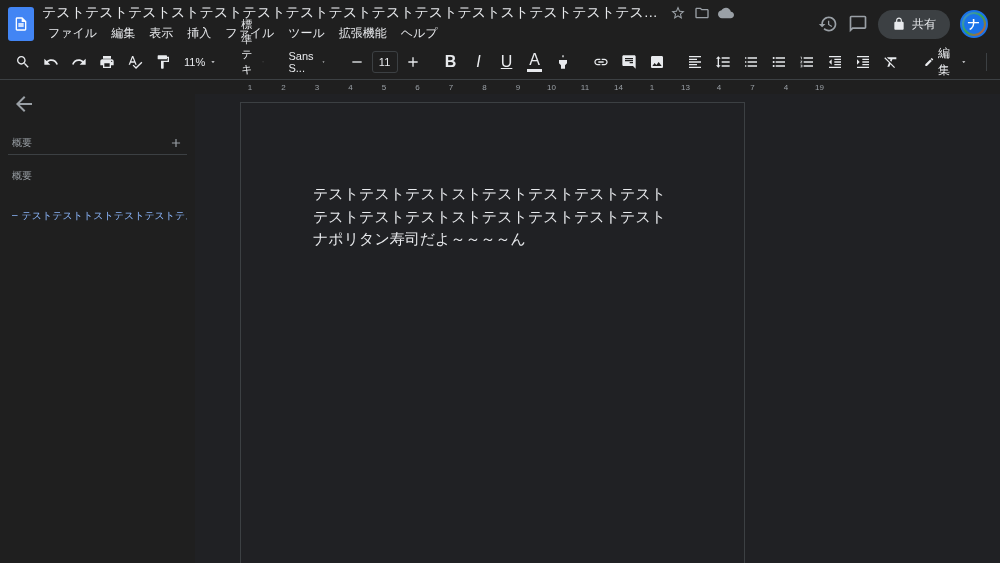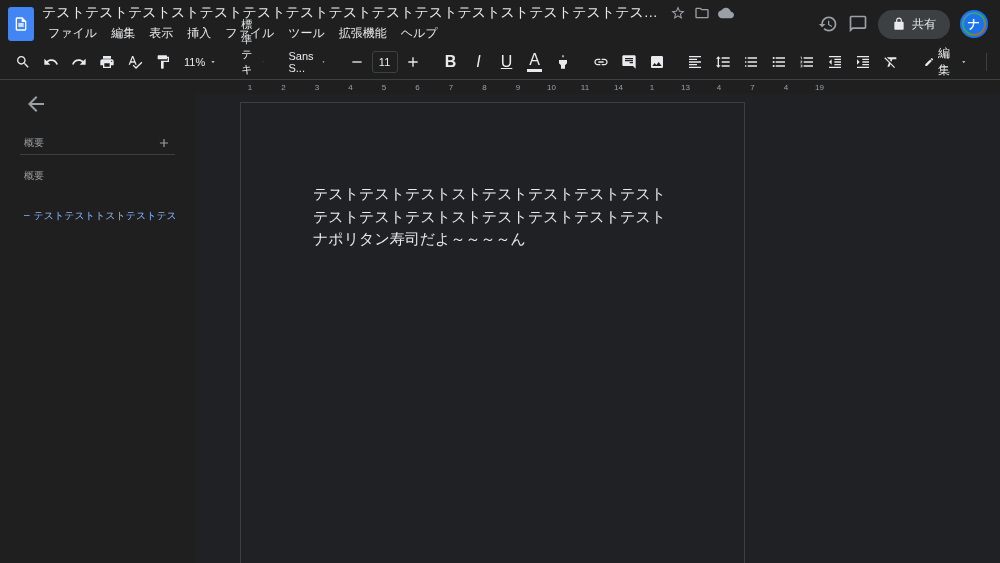--- a/index.html
+++ b/index.html
@@ -142,21 +142,21 @@
       cursor: pointer;
       font-size: 12px;
     }
     .content-area {
       display: flex;
       height: calc(100% - 80px);
     }
     .sidebar {
       width: 195px;
       background: #1f1f1f;
-      padding: 12px 20px;
+      padding: 12px 8px;
       flex-shrink: 0;
     }
     .back-arrow {
       width: 24px;
       height: 24px;
       fill: #9aa0a6;
       cursor: pointer;
       margin-bottom: 12px;
       margin-left: 4px;
     }

